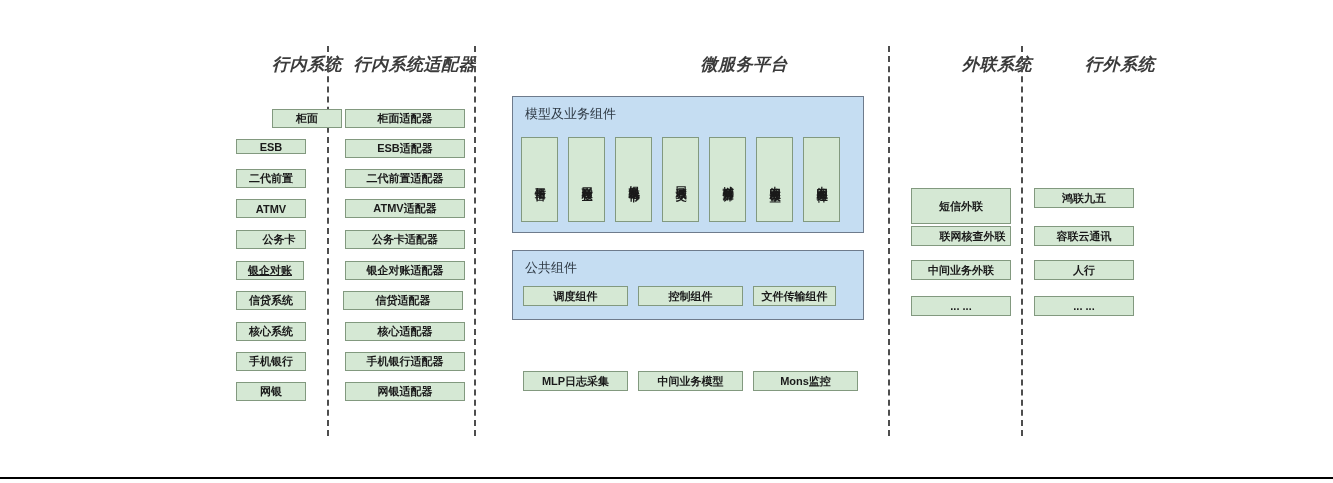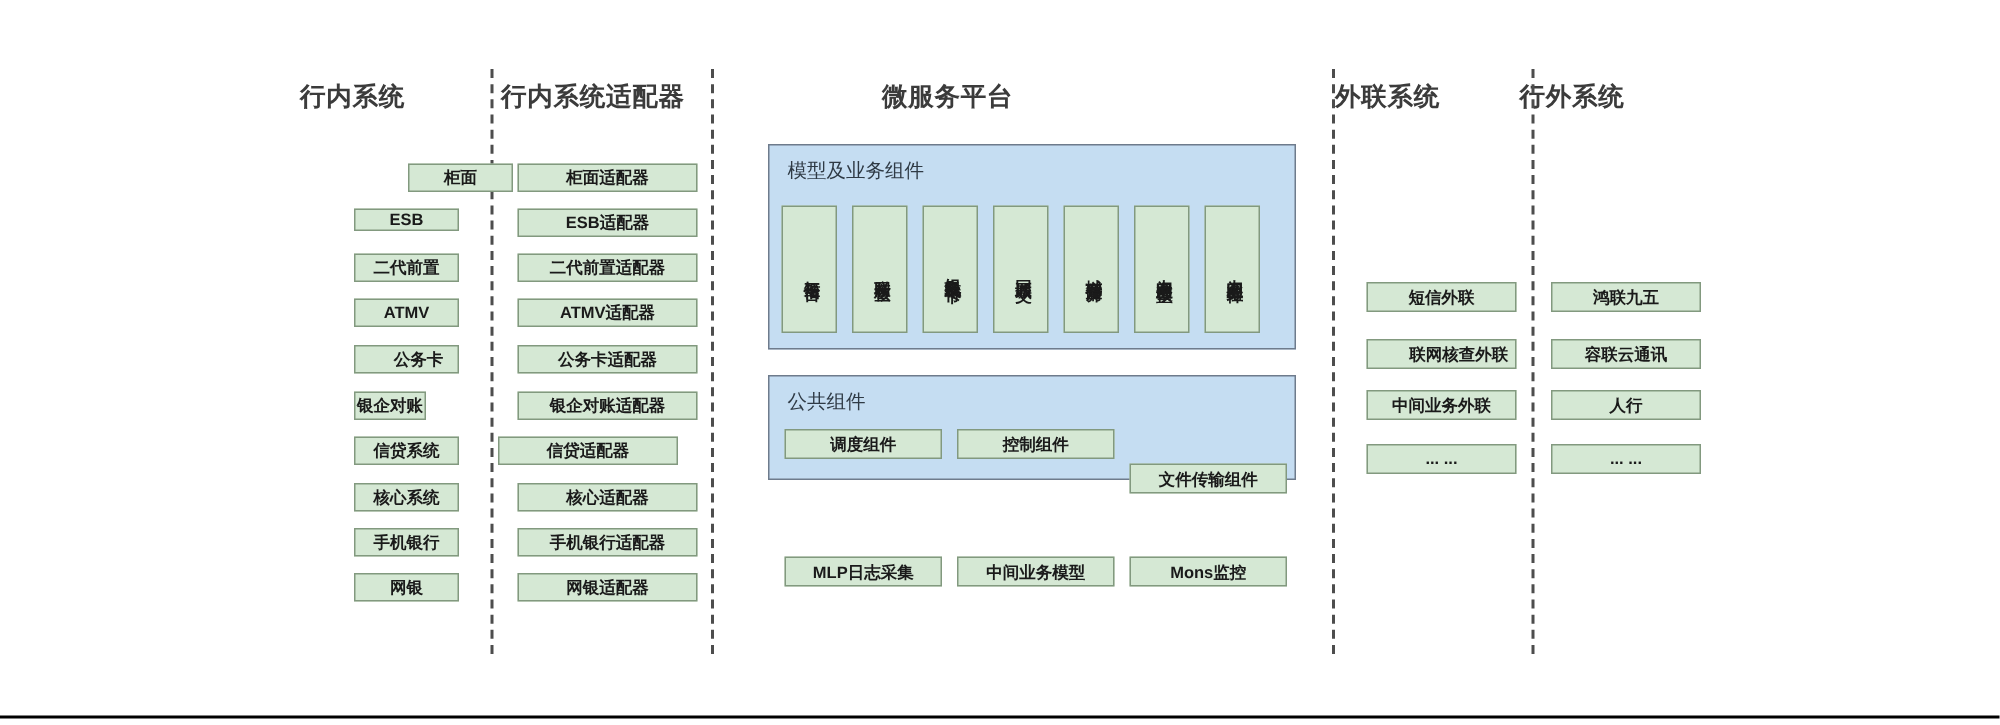--- a/index.html
+++ b/index.html
@@ -21,23 +21,24 @@
     width: 1333px;
     height: 483px;
   }
 
   
   .col-title {
     position: absolute;
     font-size: 17px;
     font-weight: bold;
     color: #3b3b3b;
-    text-align: left;
+    text-align: right;
     letter-spacing: 0.5px;
     white-space: nowrap;
+    font-style: italic;
   }
 
   
   .divider {
     position: absolute;
     width: 0;
     border-left: 2px dashed #4d4d4d;
   }
 
   
@@ -107,60 +108,60 @@
   <div class="divider" style="left:327px; top:46px; height:390px;"></div>
   <div class="divider" style="left:474px; top:46px; height:390px;"></div>
   <div class="divider" style="left:888px; top:46px; height:390px;"></div>
   <div class="divider" style="left:1021px; top:46px; height:390px;"></div>
 
   <div class="node" style="left:236px; top:109px; width:70px; height:19px;margin-left:36px;">柜面</div>
   <div class="node" style="left:236px; top:139px; width:70px; height:15px;text-align:right;">ESB</div>
   <div class="node" style="left:236px; top:169px; width:70px; height:19px;">二代前置</div>
   <div class="node" style="left:236px; top:199px; width:70px; height:19px;">ATMV</div>
   <div class="node" style="left:236px; top:230px; width:70px; height:19px;padding-left:16px;">公务卡</div>
-  <div class="node" style="left:236px; top:261px; width:48px; height:19px;">银企对账</div>
+  <div class="node" style="left:236px; top:261px; width:68px; height:19px;text-decoration:underline;">银企对账</div>
   <div class="node" style="left:236px; top:291px; width:70px; height:19px;">信贷系统</div>
   <div class="node" style="left:236px; top:322px; width:70px; height:19px;">核心系统</div>
   <div class="node" style="left:236px; top:352px; width:70px; height:19px;">手机银行</div>
   <div class="node" style="left:236px; top:382px; width:70px; height:19px;">网银</div>
 
   <div class="node" style="left:345px; top:109px; width:120px; height:19px;">柜面适配器</div>
   <div class="node" style="left:345px; top:139px; width:120px; height:19px;">ESB适配器</div>
   <div class="node" style="left:345px; top:169px; width:120px; height:19px;">二代前置适配器</div>
   <div class="node" style="left:345px; top:199px; width:120px; height:19px;">ATMV适配器</div>
   <div class="node" style="left:345px; top:230px; width:120px; height:19px;">公务卡适配器</div>
   <div class="node" style="left:345px; top:261px; width:120px; height:19px;">银企对账适配器</div>
-  <div class="node" style="left:332px; top:291px; width:120px; height:19px;">信贷适配器</div>
+  <div class="node" style="left:343px; top:291px; width:120px; height:19px;">信贷适配器</div>
   <div class="node" style="left:345px; top:322px; width:120px; height:19px;">核心适配器</div>
   <div class="node" style="left:345px; top:352px; width:120px; height:19px;">手机银行适配器</div>
   <div class="node" style="left:345px; top:382px; width:120px; height:19px;">网银适配器</div>
 
   <div class="panel" style="left:512px; top:96px; width:352px; height:137px;">
     <div class="panel-title">模型及业务组件</div>
   </div>
   <div class="node vert" style="left:521px; top:137px; width:37px; height:85px;">短信平台</div>
   <div class="node vert" style="left:568px; top:137px; width:37px; height:85px;">联网核查</div>
   <div class="node vert" style="left:615px; top:137px; width:37px; height:85px;">银联及银行卡</div>
   <div class="node vert" style="left:662px; top:137px; width:37px; height:85px;">同城票交</div>
   <div class="node vert" style="left:709px; top:137px; width:37px; height:85px;">城商行清算</div>
   <div class="node vert" style="left:756px; top:137px; width:37px; height:85px;">中间业务模型</div>
   <div class="node vert" style="left:803px; top:137px; width:37px; height:85px;">中间业务组件</div>
 
   <div class="panel" style="left:512px; top:250px; width:352px; height:70px;">
     <div class="panel-title">公共组件</div>
   </div>
   <div class="node" style="left:523px; top:286px; width:105px; height:20px;">调度组件</div>
   <div class="node" style="left:638px; top:286px; width:105px; height:20px;">控制组件</div>
-  <div class="node" style="left:753px; top:286px; width:105px; height:20px;margin-top:23px;">文件传输组件</div>
+  <div class="node" style="left:753px; top:286px; width:83px; height:20px;">文件传输组件</div>
 
   <div class="node" style="left:523px; top:371px; width:105px; height:20px;">MLP日志采集</div>
   <div class="node" style="left:638px; top:371px; width:105px; height:20px;">中间业务模型</div>
   <div class="node" style="left:753px; top:371px; width:105px; height:20px;">Mons监控</div>
 
-  <div class="node" style="left:911px; top:188px; width:100px; height:20px;">短信外联</div>
+  <div class="node" style="left:911px; top:188px; width:100px; height:36px;">短信外联</div>
   <div class="node" style="left:911px; top:226px; width:100px; height:20px;padding-left:23px;">联网核查外联</div>
   <div class="node" style="left:911px; top:260px; width:100px; height:20px;">中间业务外联</div>
   <div class="node" style="left:911px; top:296px; width:100px; height:20px;">... ...</div>
 
   <div class="node" style="left:1034px; top:188px; width:100px; height:20px;">鸿联九五</div>
   <div class="node" style="left:1034px; top:226px; width:100px; height:20px;text-align:right;">容联云通讯</div>
   <div class="node" style="left:1034px; top:260px; width:100px; height:20px;">人行</div>
   <div class="node" style="left:1034px; top:296px; width:100px; height:20px;">... ...</div>
 
   <div class="bottom-rule" style="top:477px;"></div>

